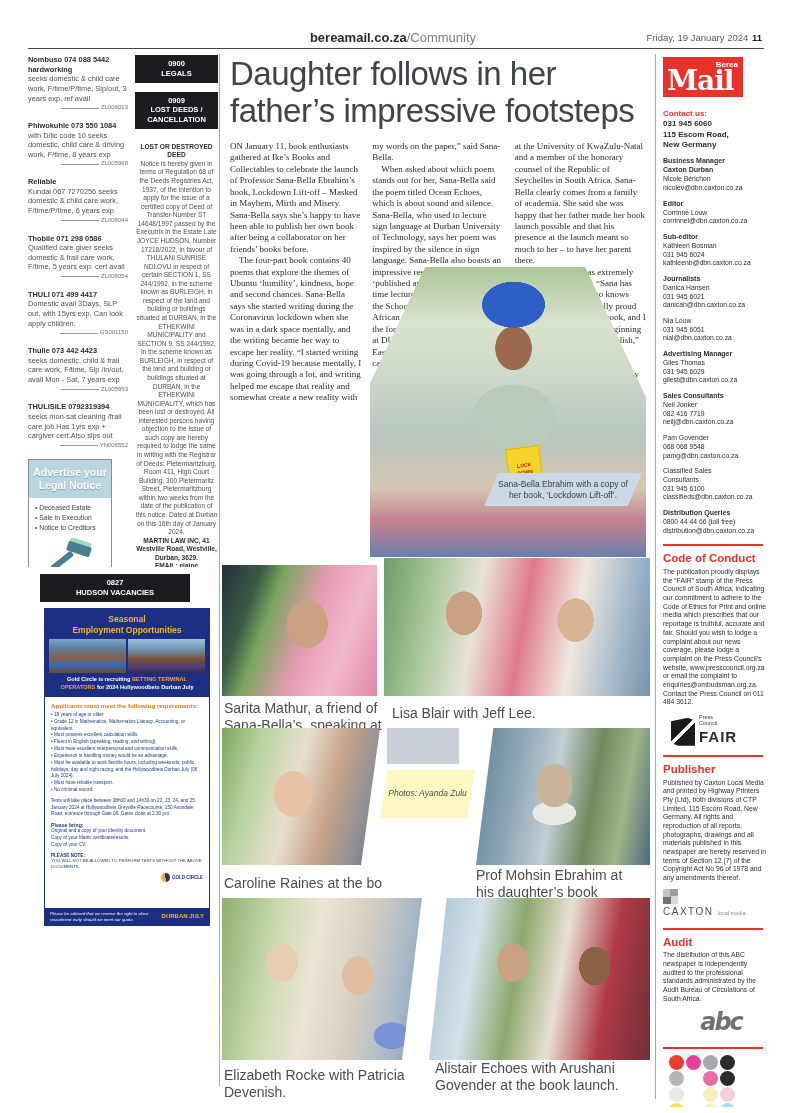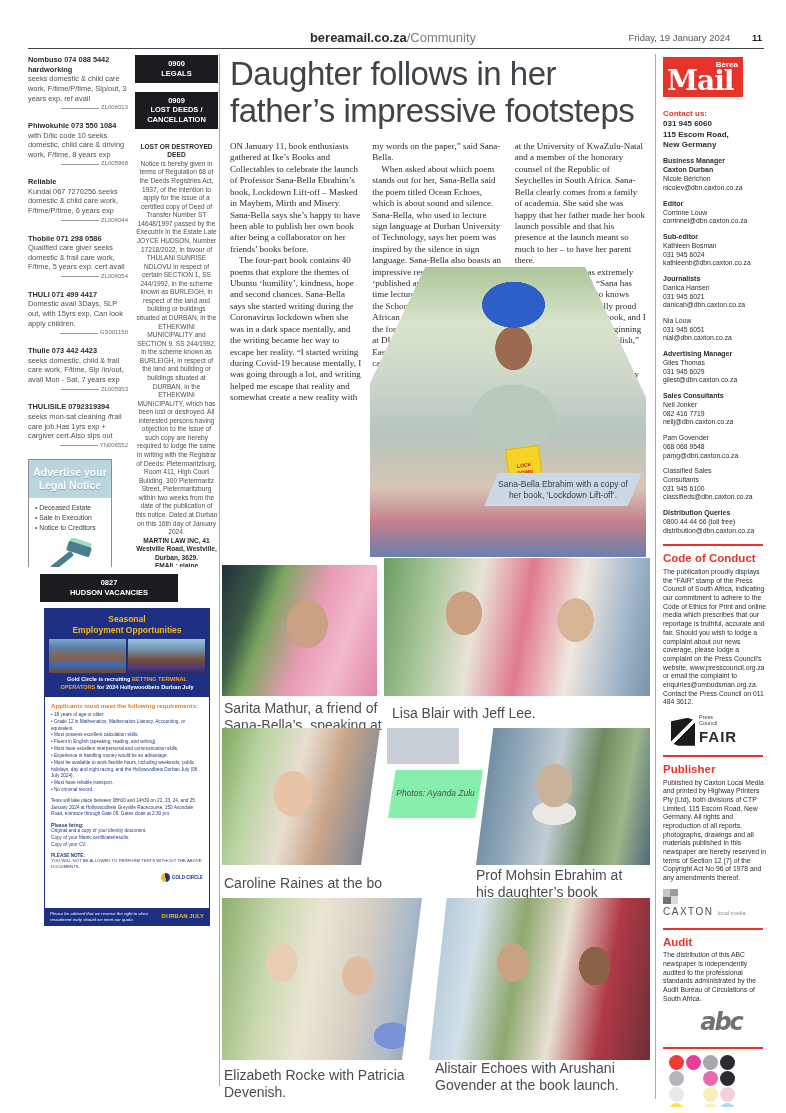--- a/index.html
+++ b/index.html
@@ -6,40 +6,40 @@
   html{background:#e9e9e9}
   body{width:786px;height:1113px;position:relative;background:#fff;font-family:"Liberation Sans",sans-serif;color:#231f20;overflow:hidden;margin:0 auto}
   .rule-h{position:absolute;top:48px;left:28px;width:736px;height:1px;background:#44474a}
   .rule-v1{position:absolute;top:54px;left:219px;width:1px;height:1032px;background:#aaa}
   .rule-v2{position:absolute;top:54px;left:655px;width:1px;height:1045px;background:#aaa}
   
   .hdr-center{position:absolute;top:30px;left:0;width:786px;text-align:center;font-size:13px}
   .hdr-site{font-family:Liberation Sans, sans-serif;font-weight:bold;color:#2b2b2b}
   .hdr-section{color:#7b7e80;font-weight:300}
   .hdr-right{position:absolute;top:32px;right:24px;font-size:9.5px;color:#55585a}
-  .hdr-page{font-weight:bold;color:#1c1c1c;margin-left:19px}
+  .hdr-page{font-weight:bold;color:#1c1c1c;margin-left:1px}
   
   .col-left{position:absolute;left:28px;top:55px;width:190px}
   .cl-cols{display:flex;gap:7px;height:512px;overflow:hidden}
   .cl-a{width:100px}
   .cl-b{width:83px}
   .ad{margin-bottom:9px;font-size:7.4px;line-height:1.3;color:#4c4f52}
   .ad-title{font-weight:bold;color:#2b2d2f}
   .ad-ref{display:flex;align-items:center;justify-content:flex-end;font-size:6px;color:#6b6e70;margin-top:1px}
   .ad-ref::before{content:"";width:38px;border-top:1px solid #9a9a9a;margin-right:2px}
   .cat-box{background:#1b1b20;color:#fff;text-align:center;font-weight:bold;font-size:7.5px;line-height:1.3;padding:4px 2px;margin-bottom:9px}
   .deed{font-size:6.6px;line-height:1.3;text-align:center;color:#4c4f52;margin-top:14px}
   .deed-heading{font-weight:bold;color:#2b2d2f}
   .deed-firm,.deed-email,.deed-tel{font-weight:bold;color:#2b2d2f}
   .legal-ad{width:84px;border:1px solid #8a8d8f;margin-top:3px;background:#fff}
   .legal-ad-head{background:#b9d6de;padding:6px 3px;text-align:center;color:#fff;font-weight:bold;font-size:10.5px;line-height:1.25;text-shadow:0 1px 1px rgba(0,0,0,.25)}
   .legal-bullets{padding:5px 4px 2px 6px;font-size:6.8px;color:#3a3d3f;line-height:1.5}
   .legal-bullet::before{content:"•  ";color:#555}
   .gavel-wrap{text-align:center;padding:2px 0}
-  .vac-box{margin:7px 16px 0 12px;width:138px;background:#1b1b20;color:#fff;text-align:center;font-weight:bold;font-size:7.5px;line-height:1.35;padding:4px 0}
+  .vac-box{margin:7px 16px 0 12px;width:150px;background:#1b1b20;color:#fff;text-align:center;font-weight:bold;font-size:7.5px;line-height:1.35;padding:4px 0}
   
   .gc-ad{margin:6px 0 0 16px;width:166px;height:318px;border:1px solid #1c2f82;display:flex;flex-direction:column;overflow:hidden}
   .gc-head{background:#1c2f82;padding:5px 8px 3px;text-align:center;color:#f5b81c;font-weight:bold;font-size:8.5px;line-height:1.3}
   .gc-photos{display:flex;gap:2px;background:#1c2f82;padding:0 4px}
   .gc-photo{height:34px;flex:1}
   .gc-photo.a{background:linear-gradient(180deg,#7fa8c9 0%,#5b7fa8 25%,#8a5f46 55%,#3d6ab5 75%,#6b4a35 100%)}
   .gc-photo.b{background:linear-gradient(180deg,#9fc3d8 0%,#6f95b5 30%,#7a5038 60%,#4a3a7a 85%,#2f2a55 100%)}
   .gc-recruit{background:#1c2f82;color:#fff;font-weight:bold;font-size:5.6px;line-height:1.4;text-align:center;padding:3px 6px 5px}
   .gc-recruit .hl{color:#f5a31c}
   .gc-body{background:#fff;flex:1;padding:5px 6px 2px;color:#233a7a}
@@ -72,21 +72,21 @@
   .body-cols p+p{text-indent:9px}
   .main-photo{position:absolute;left:148px;top:212px;width:276px;height:290px;z-index:2;clip-path:polygon(20% 0,78% 0,100% 45%,100% 100%,0 100%,0 40%);background:radial-gradient(52px 38px at 52% 13%,#2e5fc9 0 60%,transparent 61%),radial-gradient(30px 36px at 52% 28%,#9c6b4f 0 60%,transparent 62%),radial-gradient(70px 55px at 52% 52%,#b9c9bc 0 60%,transparent 61%),linear-gradient(180deg,#aec69b 0%,#d9e4cc 20%,#cbd6c9 40%,#b7c5bd 58%,#d6c6b4 76%,#c47f8e 88%,#6a7fae 100%)}
   .book-cover{position:absolute;left:50%;top:62%;width:34px;height:50px;background:#f5d327;transform:rotate(-7deg);border:1px solid #d8b90f;display:flex;align-items:center;justify-content:center;text-align:center;font-weight:bold;font-size:5px;line-height:1.3;color:#b4231f;padding:2px}
   .main-caption{position:absolute;left:262px;top:418px;width:158px;z-index:3;background:#ccd8e5;clip-path:polygon(9% 0,100% 0,91% 100%,0 100%);padding:6px 12px;font-size:8.5px;line-height:1.25;color:#3a3d40;text-align:center}
   .ph{position:absolute;overflow:hidden}
   .ph-sarita{left:0;top:510px;width:155px;height:131px;background:radial-gradient(34px 40px at 55% 45%,#caa183 0 60%,transparent 61%),linear-gradient(110deg,#23303a 0%,#3a5a46 20%,#7ba55f 32%,#e89bb4 55%,#f2b9cd 75%,#e088a8 100%)}
   .ph-lisa{left:162px;top:503px;width:266px;height:138px;background:radial-gradient(30px 36px at 30% 40%,#caa183 0 60%,transparent 61%),radial-gradient(30px 36px at 72% 45%,#d8b394 0 60%,transparent 61%),linear-gradient(100deg,#6d9b64 0%,#a8c79a 18%,#e8e3d8 35%,#e07a8f 52%,#f0e8e0 70%,#9fb5c9 88%,#7a93a8 100%)}
   .ph-caroline{left:0;top:673px;width:158px;height:137px;clip-path:polygon(0 0,100% 0,88% 100%,0 100%);background:radial-gradient(32px 38px at 45% 48%,#e8c3a5 0 60%,transparent 61%),linear-gradient(105deg,#7da860 0%,#b9d3a0 22%,#e8dfd0 45%,#c9a58a 65%,#8f8f95 85%,#6b6f75 100%)}
   .ph-mohsin{left:254px;top:673px;width:174px;height:137px;clip-path:polygon(10% 0,100% 0,100% 100%,0 100%);background:radial-gradient(30px 36px at 45% 42%,#c9b39a 0 60%,transparent 61%),radial-gradient(36px 20px at 45% 62%,#e8e8e5 0 60%,transparent 61%),linear-gradient(100deg,#5f7f95 0%,#8fa8b9 25%,#c3cdd3 45%,#6f8a5f 65%,#9fb58a 82%,#4f6a7a 100%)}
   .credit-block-sm{position:absolute;left:165px;top:673px;width:72px;height:36px;background:#c9cfd6;z-index:1}
-  .credit-box{position:absolute;left:166px;top:715px;width:95px;height:48px;background:#86efac;clip-path:polygon(8% 0,100% 0,92% 100%,0 100%);display:flex;align-items:center;justify-content:center;text-align:left;font-style:italic;font-size:8.5px;line-height:1.3;color:#4c4f52;z-index:2}
+  .credit-box{position:absolute;left:158px;top:715px;width:95px;height:48px;background:#fef9c3;clip-path:polygon(8% 0,100% 0,92% 100%,0 100%);display:flex;align-items:center;justify-content:center;text-align:left;font-style:italic;font-size:8.5px;line-height:1.3;color:#4c4f52;z-index:2}
   .ph-elizabeth{left:0;top:843px;width:200px;height:162px;clip-path:polygon(0 0,100% 0,90% 100%,0 100%);background:radial-gradient(26px 32px at 30% 40%,#e8cdb5 0 60%,transparent 61%),radial-gradient(26px 32px at 68% 48%,#e0bda0 0 60%,transparent 61%),radial-gradient(30px 22px at 85% 85%,#7a93d8 0 60%,transparent 61%),linear-gradient(100deg,#8fae6f 0%,#c9d9ae 25%,#ece5d5 45%,#d8cfc3 65%,#aab9c9 85%,#8098ae 100%)}
   .ph-alistair{left:207px;top:843px;width:221px;height:162px;clip-path:polygon(8% 0,100% 0,100% 100%,0 100%);background:radial-gradient(26px 32px at 38% 40%,#c9a183 0 60%,transparent 61%),radial-gradient(26px 32px at 75% 42%,#8a6248 0 60%,transparent 61%),linear-gradient(100deg,#a8c3d3 0%,#d3e0e8 22%,#8fa86f 40%,#e8e0d3 58%,#b03a45 78%,#6f2f38 100%)}
   .cap{position:absolute;font-size:14px;line-height:1.22;color:#4a4d50}
   .cap-sarita{top:645px;left:2px;width:165px}
   .cap-lisa{top:650px;left:170px;width:200px}
   .cap-caroline{top:820px;left:2px;width:180px}
   .cap-mohsin{top:812px;left:254px;width:165px}
   .cap-elizabeth{top:1012px;left:2px;width:200px}
   .cap-alistair{top:1005px;left:213px;width:200px}
   

